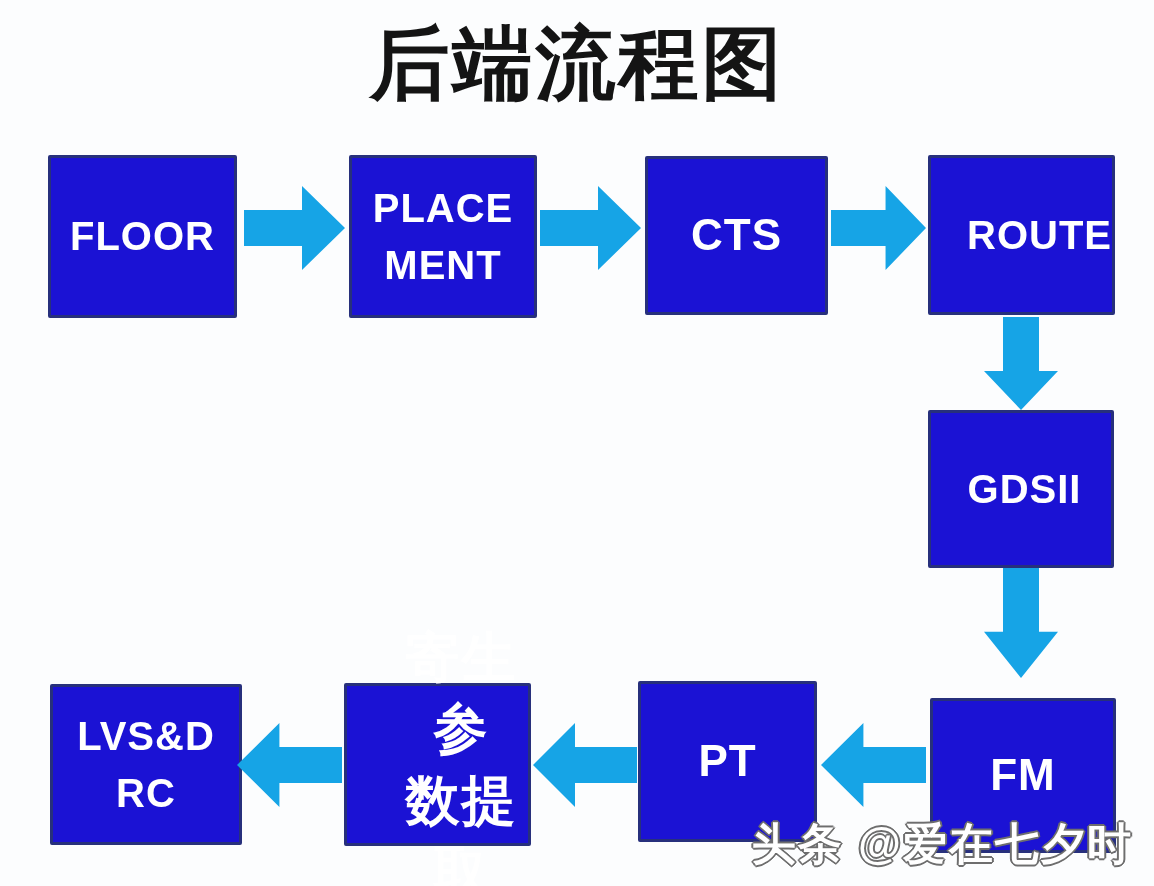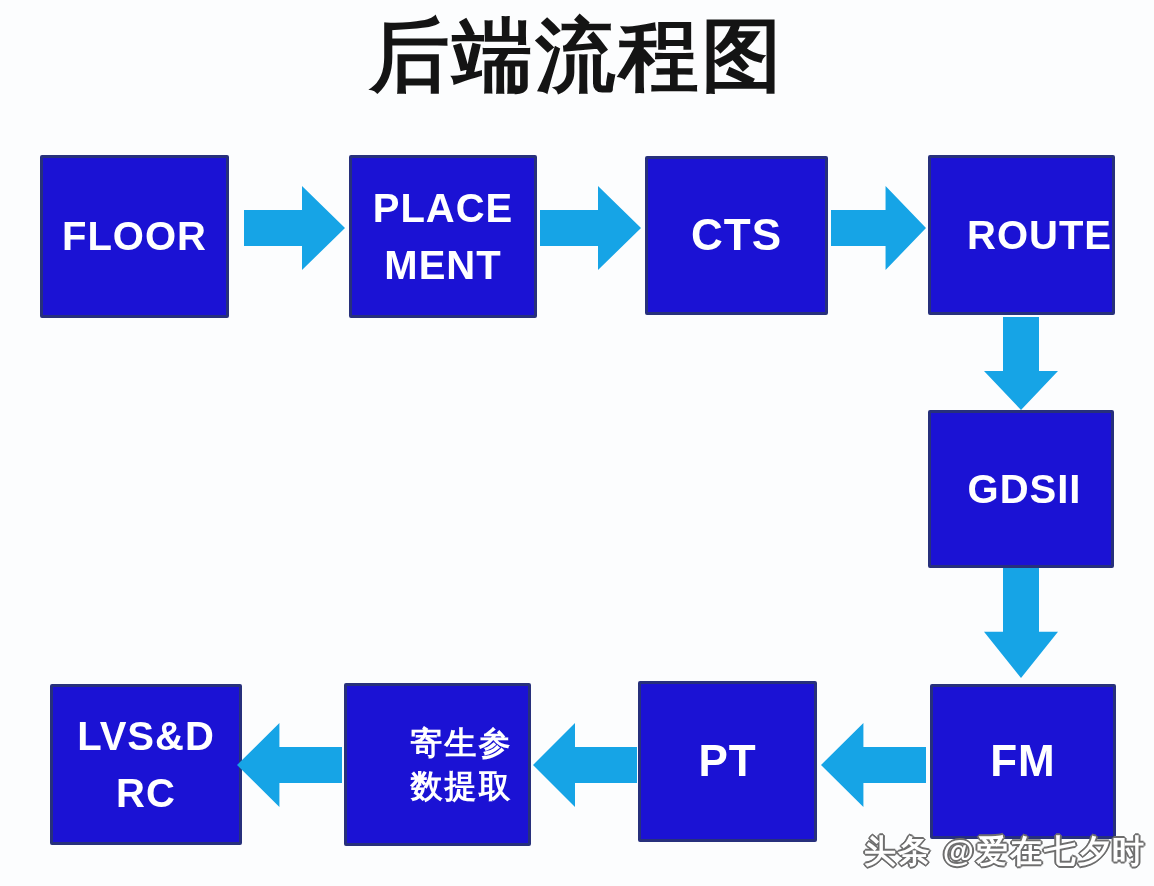--- a/index.html
+++ b/index.html
@@ -13,21 +13,21 @@
     width: 1154px;
     height: 886px;
     background: var(--background, #fcfdfe);
     overflow: hidden;
   }
   .title {
     position: absolute;
     top: 10px;
     left: 0;
     right: 0;
-    margin: 0;
+    margin: 8px;
     text-align: center;
     font-size: 80px;
     font-weight: 900;
     letter-spacing: 3px;
     color: var(--title-text, #141414);
     line-height: 1.15;
   }
   .node {
     position: absolute;
     display: flex;
@@ -42,54 +42,54 @@
     text-align: center;
     box-sizing: border-box;
   }
   .node span {
     display: block;
     font-size: 40px;
     line-height: 1.42;
     letter-spacing: 1px;
   }
   .node.zh span {
-    font-size: 32px;
+    font-size: 54px;
     line-height: 1.32;
     letter-spacing: 2px;
     margin-left: 48px;
   }
   .node.big span { font-size: 44px; }
 
   
-  #n-floorplan { left: 40px;  top: 155px; width: 189px; height: 163px; }
+  #n-floorplan { left: 48px;  top: 155px; width: 189px; height: 163px; }
   #n-placement { left: 349px; top: 155px; width: 188px; height: 163px; }
   #n-cts       { left: 645px; top: 156px; width: 183px; height: 159px; }
   #n-route     { left: 928px; top: 155px; width: 187px; height: 160px; align-items: flex-end; }
   #n-gdsii     { left: 928px; top: 410px; width: 186px; height: 158px; padding-left: 7px; }
-  #n-fm        { left: 930px; top: 684px; width: 186px; height: 155px; }
+  #n-fm        { left: 930px; top: 698px; width: 186px; height: 155px; }
   #n-pt        { left: 638px; top: 681px; width: 179px; height: 161px; }
   #n-parasitic { left: 344px; top: 683px; width: 187px; height: 163px; }
   #n-lvsdrc    { left: 50px;  top: 684px; width: 192px; height: 161px; }
 
   .arrow { position: absolute; }
   #a1 { left: 244px; top: 186px; width: 101px; height: 84px; }
   #a2 { left: 540px; top: 186px; width: 101px; height: 84px; }
   #a3 { left: 831px; top: 186px; width: 95px;  height: 84px; }
   #a4 { left: 984px; top: 317px; width: 74px;  height: 93px; }
   #a5 { left: 984px; top: 568px; width: 74px;  height: 110px; }
   #a6 { left: 821px; top: 723px; width: 105px; height: 84px; }
   #a7 { left: 533px; top: 723px; width: 104px; height: 84px; }
   #a8 { left: 237px; top: 723px; width: 105px; height: 84px; }
   .arrow svg { width: 100%; height: 100%; display: block; }
 
   .watermark {
     position: absolute;
-    right: 8px;
+    right: 21px;
     bottom: 12px;
-    font-size: 32px;
+    font-size: 44px;
     font-weight: 700;
     letter-spacing: 2px;
     color: var(--watermark-text, #ffffff);
     text-shadow:
       -2px 0 0 #6e6e6e, 2px 0 0 #6e6e6e,
       0 -2px 0 #6e6e6e, 0 2px 0 #6e6e6e,
       -1px -1px 0 #6e6e6e, 1px 1px 0 #6e6e6e,
       -1px 1px 0 #6e6e6e, 1px -1px 0 #6e6e6e;
     z-index: 5;
     margin-left: 17px;

